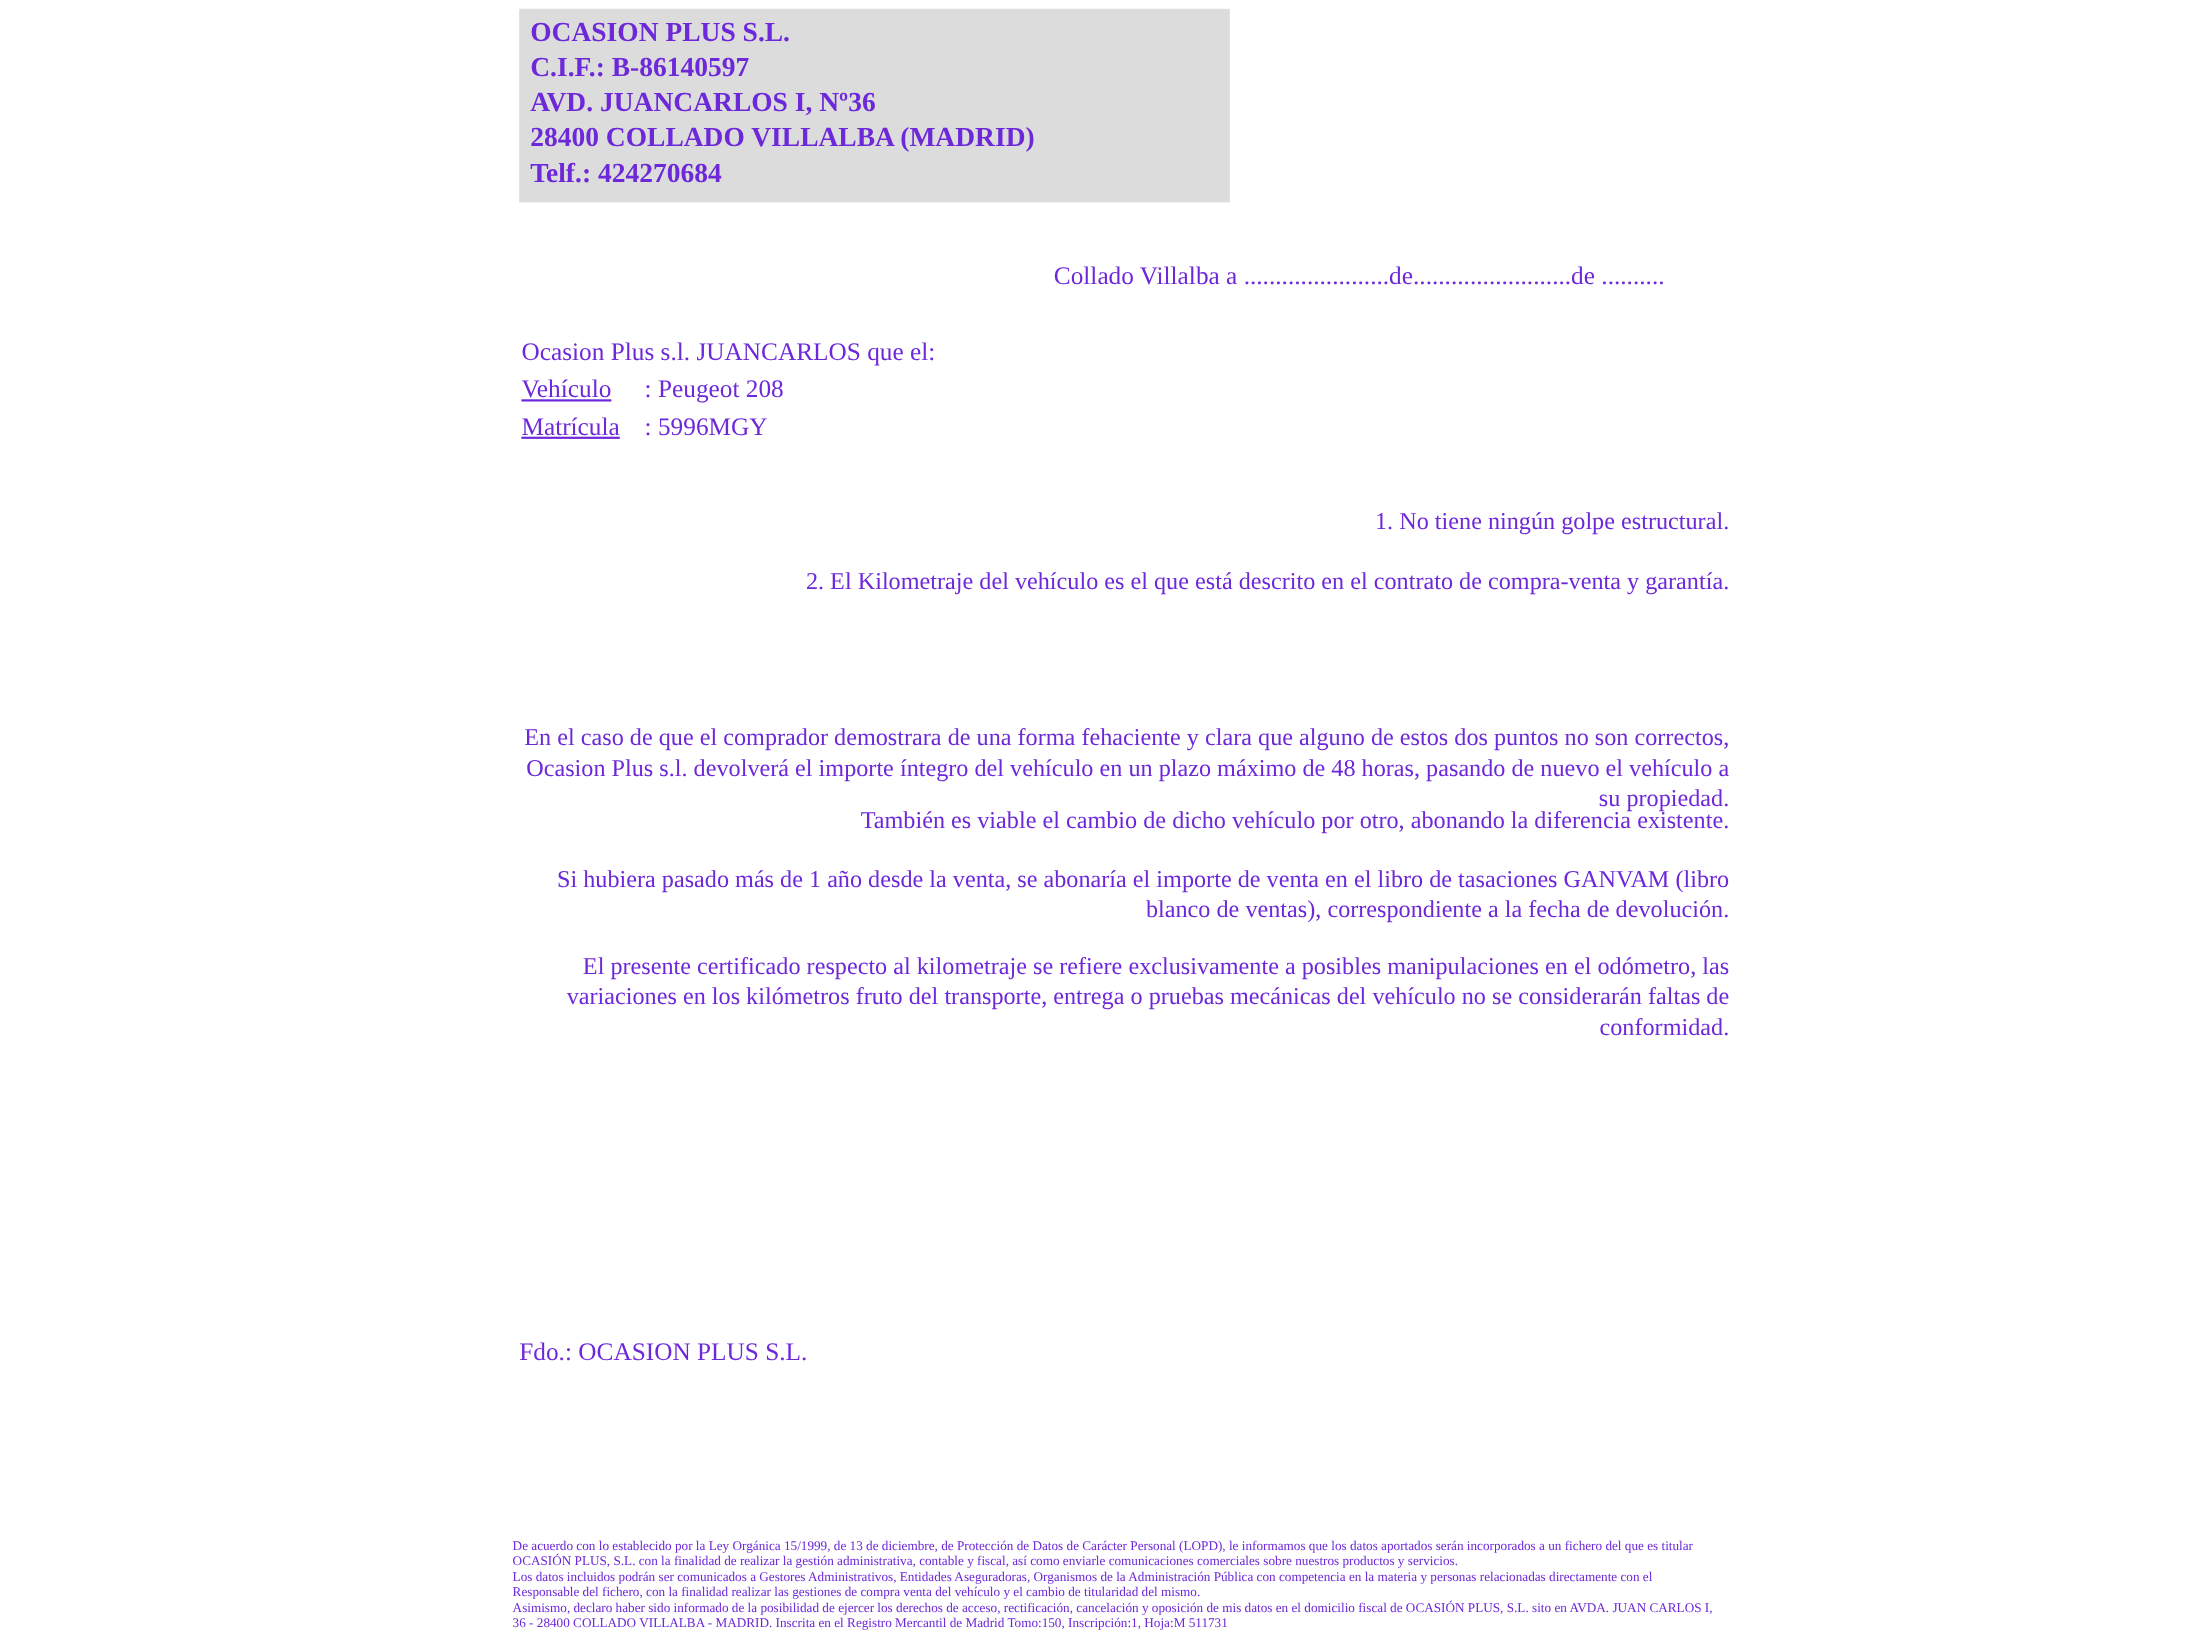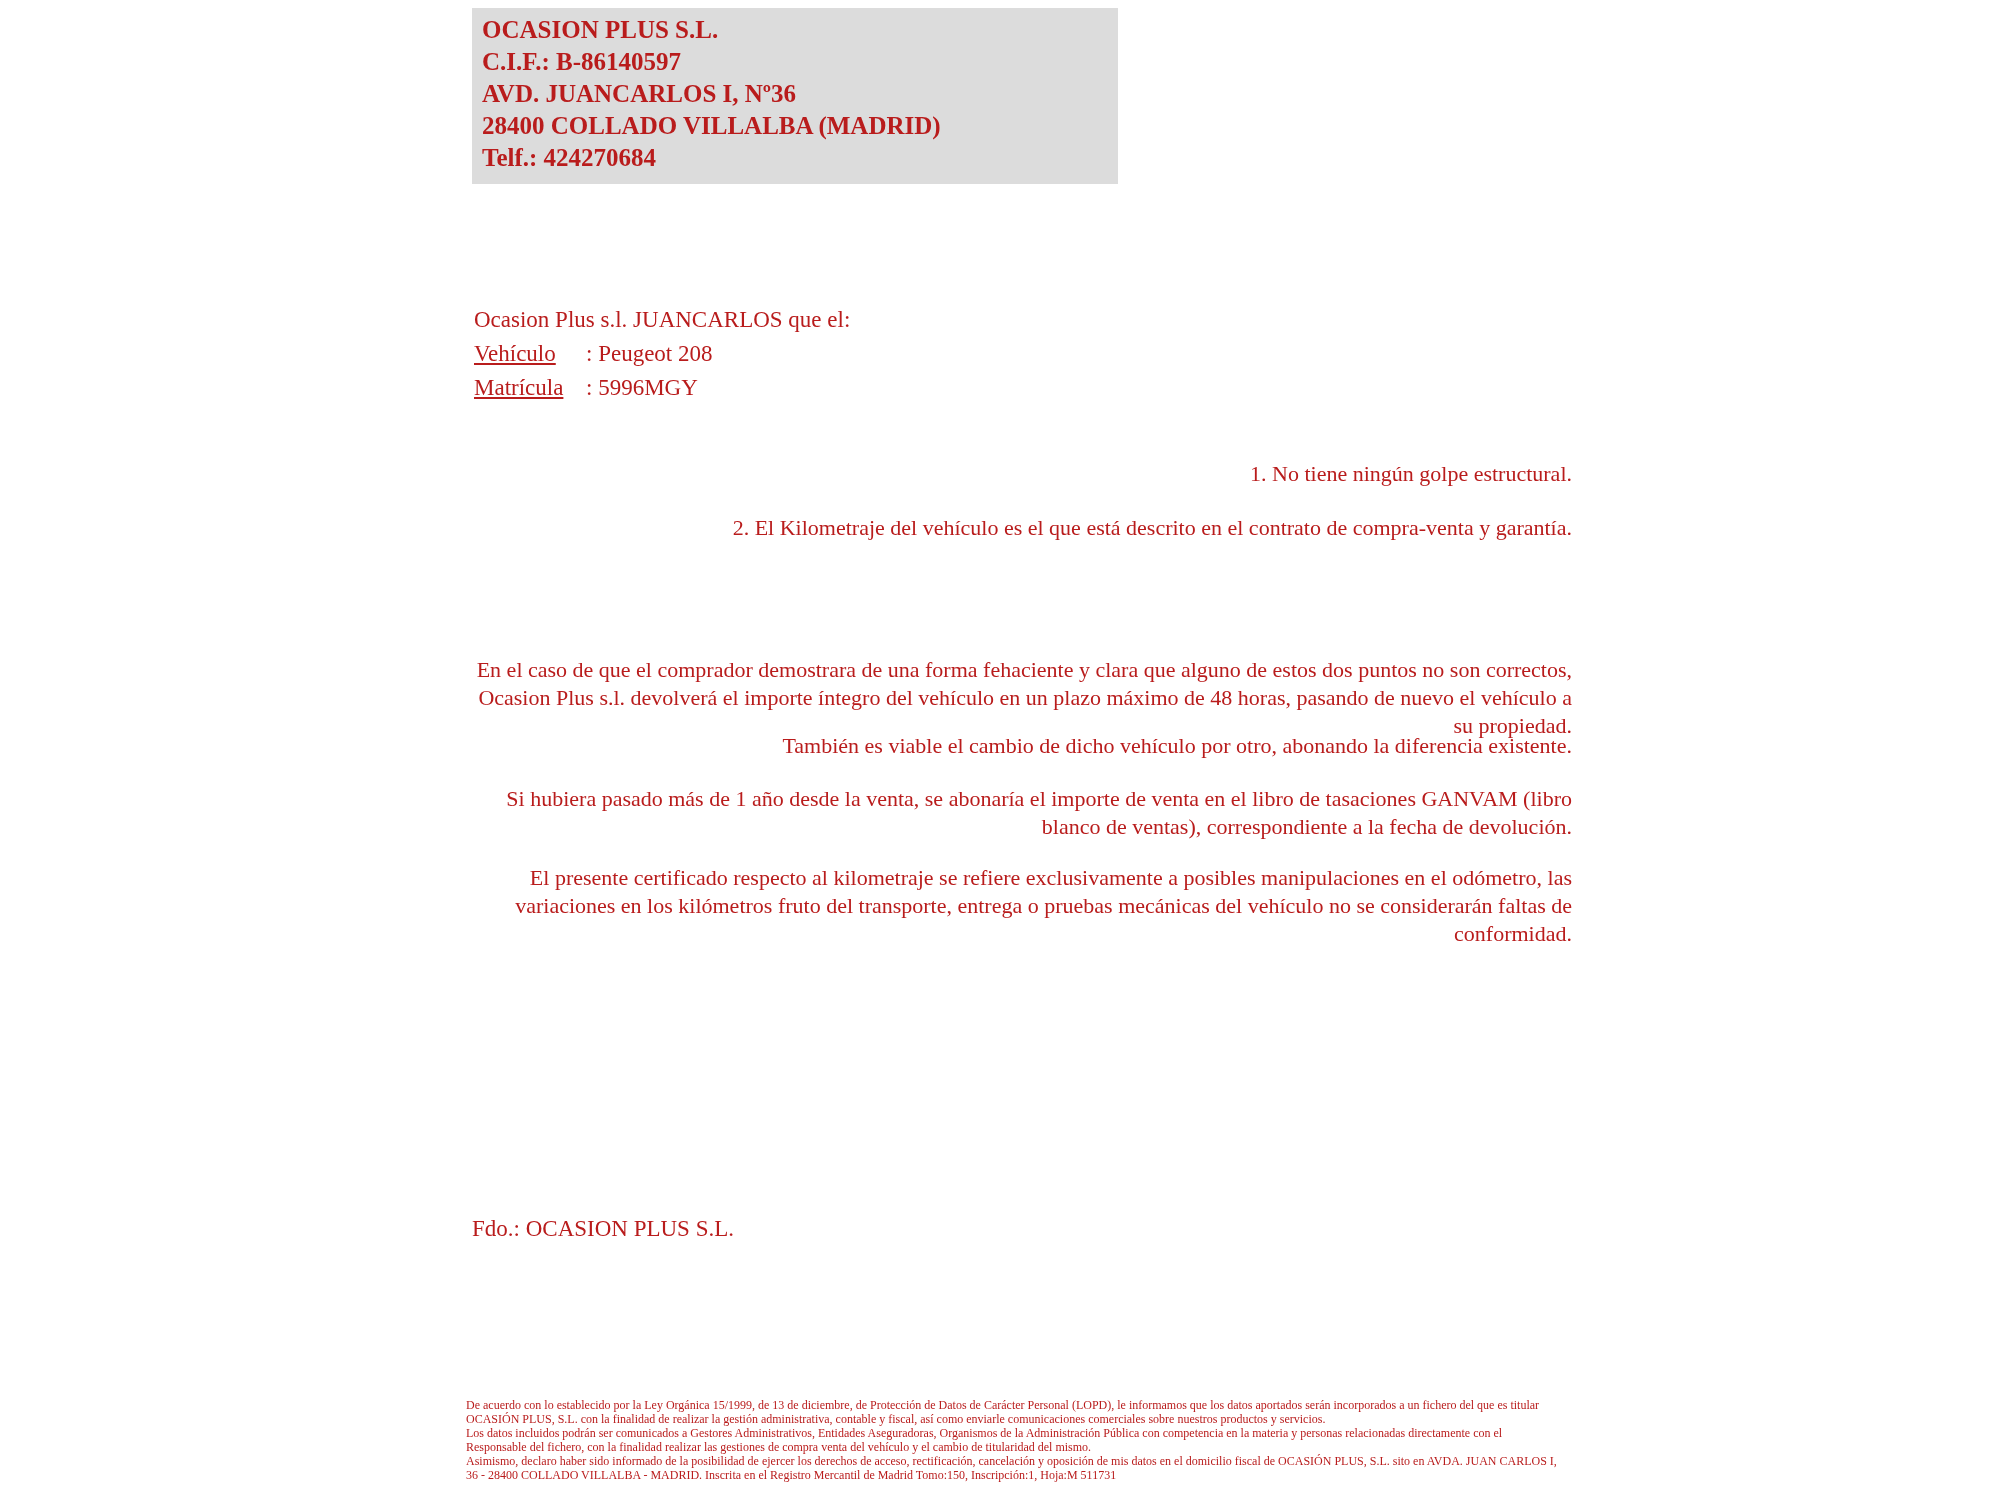--- a/index.html
+++ b/index.html
@@ -2,21 +2,21 @@
 <html><head>
 <meta charset="utf-8">
 <style>
   html, body { margin: 0; padding: 0; background: #ffffff; }
   .page {
     position: relative;
     width: 2000px;
     height: 1500px;
     background: #ffffff;
     font-family: "Liberation Serif", "DejaVu Serif", serif;
-    color: #b91c1c;
+    color: #6d28d9;
     overflow: hidden;
   }
   .header-box {
     position: absolute;
     left: 472px;
     top: 8px;
     width: 626px;
     background: #dcdcdc;
     padding: 6px 10px 10px 10px;
     font-weight: bold;
@@ -79,20 +79,21 @@
 <div class="page">
 
   <div class="header-box">
     <div>OCASION PLUS S.L.</div>
     <div>C.I.F.: B-86140597</div>
     <div>AVD. JUANCARLOS I, Nº36</div>
     <div>28400 COLLADO VILLALBA (MADRID)</div>
     <div>Telf.: 424270684</div>
   </div>
 
+  <div class="date-line">Collado Villalba a .......................de.........................de ..........</div>
 
   <div class="cert-block">
     <div>Ocasion Plus s.l. JUANCARLOS que el:</div>
     <div>
       <span class="cert-label"><span class="u">Vehículo</span></span><span>: Peugeot 208</span>
     </div>
     <div>
       <span class="cert-label"><span class="u">Matrícula</span></span><span>: 5996MGY</span>
     </div>
   </div>

